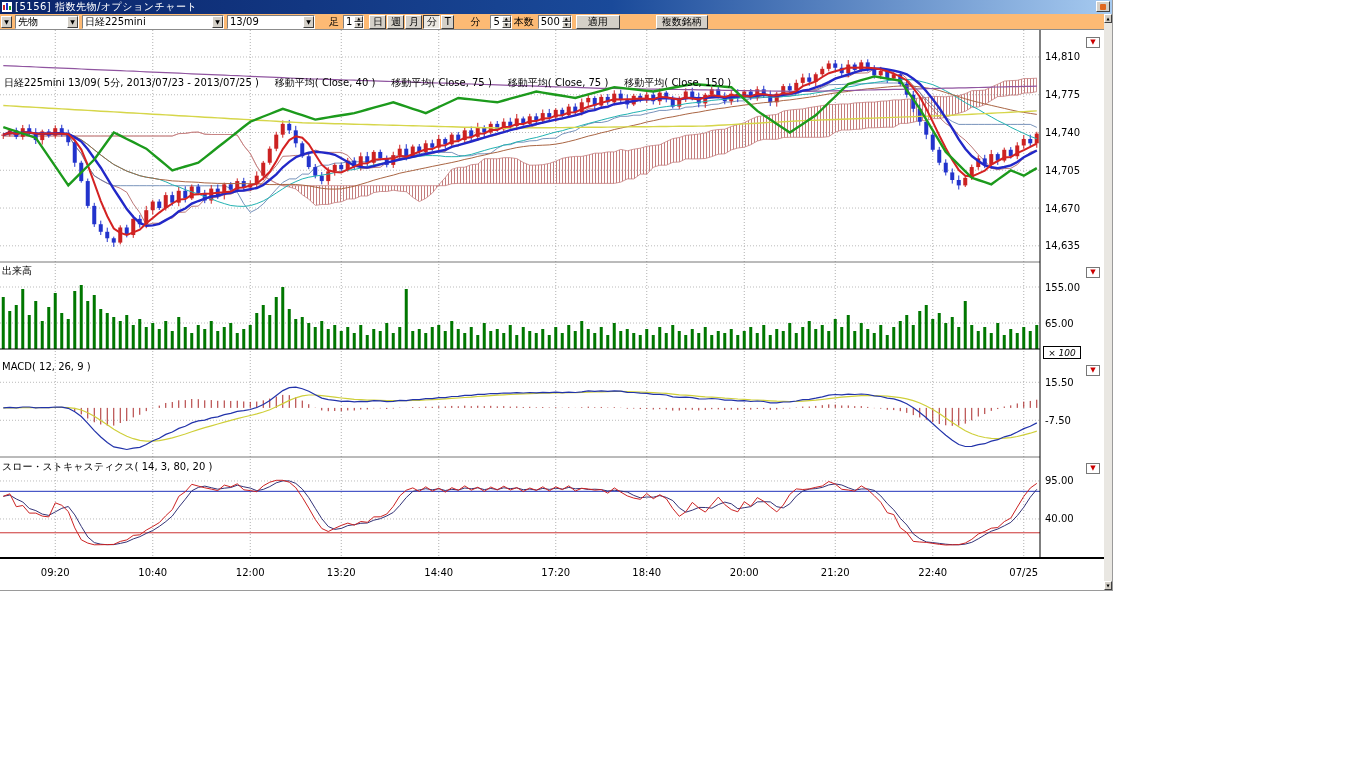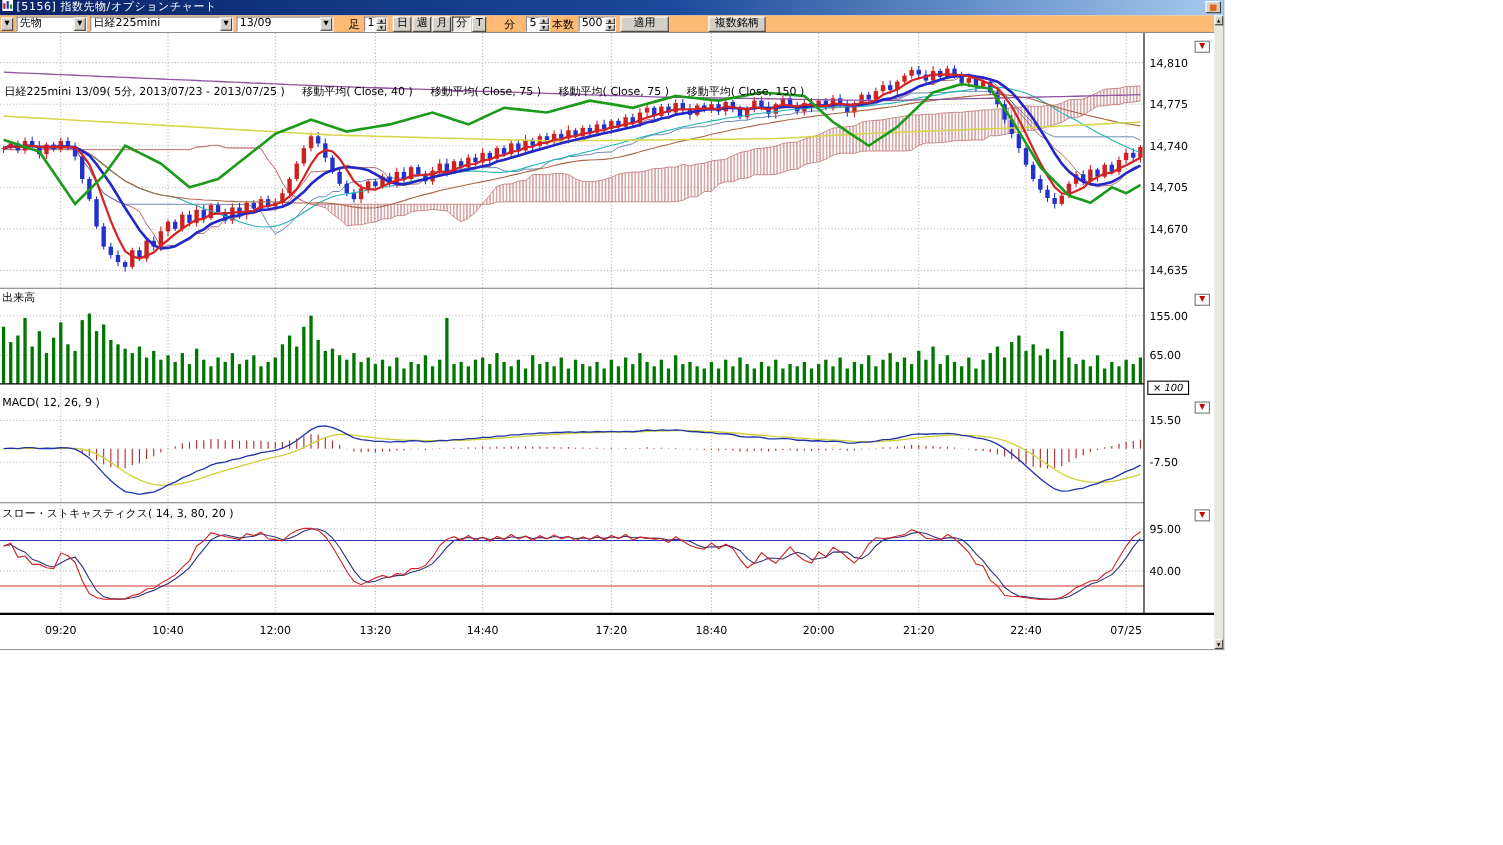--- a/index.html
+++ b/index.html
@@ -2,21 +2,21 @@
 <html><head>
 <meta charset="utf-8">
 <style>
   html,body{margin:0;padding:0;width:1366px;height:768px;background:#ffffff;overflow:hidden;
     font-family:"DejaVu Sans","Liberation Sans",sans-serif;}
   .window{position:absolute;left:0;top:0;width:1113px;height:591px;background:#ffffff;
     border-right:1px solid #9a9a9a;border-bottom:1px solid #9a9a9a;box-sizing:border-box;}
   
   .titlebar{position:absolute;left:0;top:0;width:1112px;height:14px;
     background:linear-gradient(90deg,#0a246a 0%,#1a4a9a 55%,#a6caf0 100%);
-    display:flex;align-items:flex-start;color:#fff;font-size:10px;line-height:14px;}
+    display:flex;align-items:center;color:#fff;font-size:10px;line-height:14px;}
   .title-icon{width:10px;height:10px;margin:0 3px 0 2px;}
   .title-text{white-space:nowrap;letter-spacing:0.5px;}
   .titlebar-btn{position:absolute;right:2px;top:1px;width:14px;height:11px;background:#d4d0c8;
     border:1px solid;border-color:#ffffff #404040 #404040 #ffffff;box-sizing:border-box;
     display:flex;align-items:center;justify-content:center;}
   .titlebar-btn .dot{width:6px;height:6px;background:#e06820;border-radius:1px;}
   
   .toolbar{position:absolute;left:0;top:14px;width:1104px;height:16px;background:#fdba74;
     border-bottom:1px solid #8c8c8c;display:flex;align-items:center;font-size:10px;box-sizing:border-box;}
   .combo{display:inline-flex;height:14px;background:#fff;border:1px solid;
@@ -80,21 +80,21 @@
   <div class="toolbar">
     <div class="combo-arrow standalone">
         <span class="tri">▼</span>
       </div>
     <div class="combo" style="width:64px">
       <span class="combo-val">先物</span>
       <span class="combo-arrow">
           <span class="tri">▼</span>
         </span>
     </div>
-    <div class="combo" style="width:130px">
+    <div class="combo" style="width:142px">
       <span class="combo-val">日経225mini</span>
       <span class="combo-arrow">
           <span class="tri">▼</span>
         </span>
     </div>
     <div class="combo" style="width:88px">
       <span class="combo-val">13/09</span>
       <span class="combo-arrow">
           <span class="tri">▼</span>
         </span>

